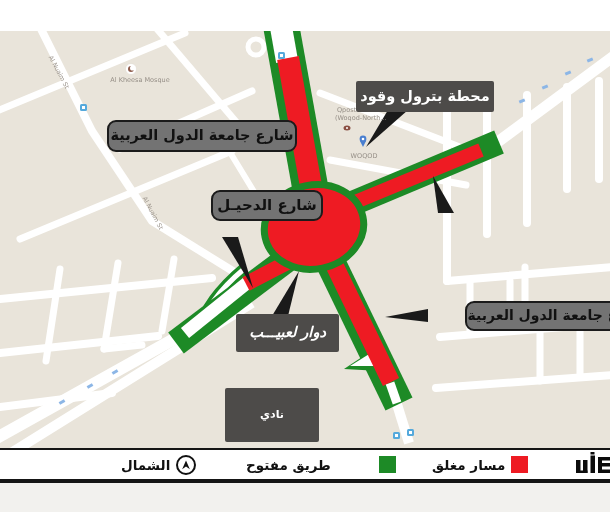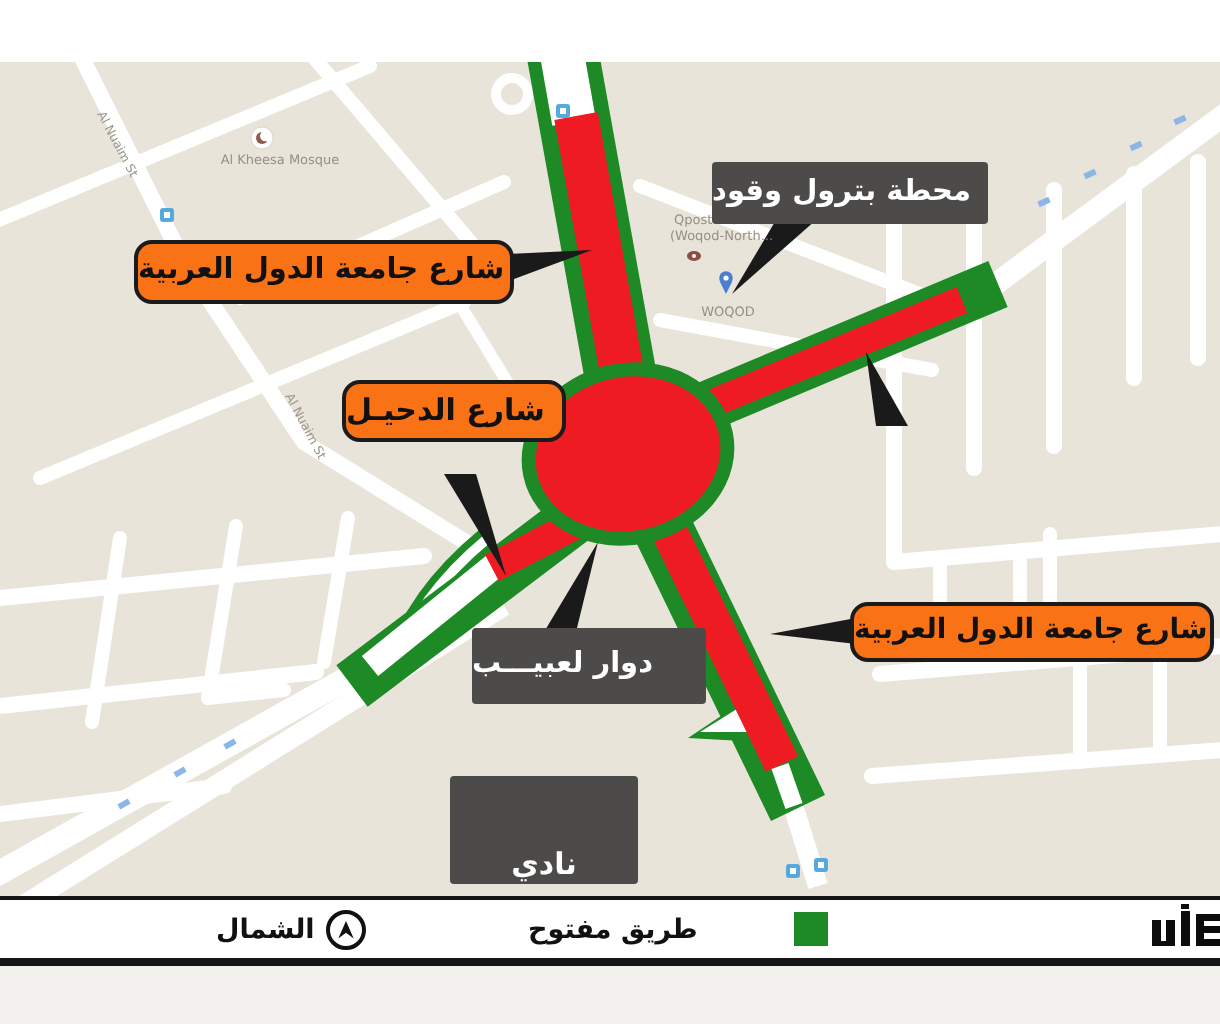--- a/index.html
+++ b/index.html
@@ -5,23 +5,23 @@
   html,body{margin:0;padding:0;background:#fff;}
   .stage{position:relative;width:610px;height:512px;overflow:hidden;background:#fff;
          font-family:"DejaVu Sans",sans-serif;}
   .band-top{position:absolute;left:0;top:0;width:610px;height:31px;background:#ffffff;}
   .map{position:absolute;left:0;top:31px;width:610px;height:417px;background:#e9e4da;overflow:hidden;}
   .map svg{position:absolute;left:0;top:0;}
   svg text.tiny{font-family:"DejaVu Sans",sans-serif;font-size:6.5px;fill:#968f87;}
   svg text.tiny2{font-family:"DejaVu Sans",sans-serif;font-size:6.2px;fill:#9b948c;}
 
   .callout{position:absolute;box-sizing:border-box;direction:rtl;text-align:center;
-           font-weight:bold;color:#111;display:flex;align-items:center;justify-content:flex-end;
+           font-weight:bold;color:#111;display:flex;align-items:center;justify-content:center;
            line-height:1.1;z-index:5;}
-  .callout.white{background:#f97316;border:2.2px solid #1b1b1b;border-radius:9px;}
+  .callout.white{background:#737373;border:2.2px solid #1b1b1b;border-radius:9px;margin-left:40px;}
   .callout.dark{background:#4d4b49;color:#fff;border-radius:2px;}
 
   .legend{position:absolute;left:0;top:448px;width:610px;height:29px;background:#ffffff;
           border-top:2px solid #151515;border-bottom:4px solid #151515;z-index:8;}
   .legend-item{position:absolute;top:0;height:29px;display:flex;align-items:center;gap:6px;
                font-weight:bold;font-size:13.5px;color:#111;direction:ltr;}
   .swatch{display:block;}
   .compass{width:20px;height:20px;border:2px solid #111;border-radius:50%;background:#fff;
            display:flex;align-items:center;justify-content:center;box-sizing:border-box;}
   .band-bottom{position:absolute;left:0;top:483px;width:610px;height:29px;background:#f2f1ee;}
@@ -164,41 +164,47 @@
     </div>
     <div class="callout white" style="left:171px;top:159px;width:112px;height:31px;font-size:15px;">
       <span>شارع الدحيـل</span>
     </div>
     <div class="callout white" style="left:425px;top:270px;width:182px;height:30px;font-size:14px;">
       <span>شارع جامعة الدول العربية</span>
     </div>
     <div class="callout dark" style="left:356px;top:50px;width:138px;height:31px;font-size:14.5px;">
       <span>محطة بترول وقود</span>
     </div>
-    <div class="callout dark" style="left:236px;top:283px;width:117px;height:38px;font-size:14.5px;">
+    <div class="callout dark" style="left:236px;top:283px;width:103px;height:38px;font-size:14.5px;font-style:italic;">
       <span>دوار لعبيـــب</span>
     </div>
-    <div class="callout dark" style="left:225px;top:357px;width:94px;height:54px;font-size:15px;flex-direction:column;line-height:1.35;">
+    <div class="callout dark" style="left:225px;top:357px;width:94px;height:54px;font-size:11px;flex-direction:column;line-height:1.35;">
       <span>نادي</span>
     </div>
   </div>
 
   <div class="legend">
-    <div class="legend-item" style="left:108px;">
+    <div class="legend-item" style="left:121px;">
       <span>الشمال</span>
       <span class="compass">
         <svg width="14" height="14" viewBox="0 0 20 20">
             <path d="M10,3.5 L15.5,16 L10,12 L4.5,16 Z" fill="#111"></path>
           </svg>
       </span>
     </div>
-    <div class="legend-item" style="left:264px;gap:48px;">
+    <div class="legend-item" style="left:246px;gap:48px;">
       <span>طريق مفتوح</span>
       <svg class="swatch" width="17" height="17">
         <rect x="0" y="0" width="17" height="17" fill="#1d8a26"></rect>
+      </svg>
+    </div>
+    <div class="legend-item" style="left:432px;">
+      <span>مسار مغلق</span>
+      <svg class="swatch" width="17" height="17">
+        <rect x="0" y="0" width="17" height="17" fill="#ee1b23"></rect>
       </svg>
     </div>
     <div class="legend-item" style="left:576px;">
       <svg width="60" height="26" viewBox="0 0 60 26" fill="#0c0c0c">
         <rect x="0" y="8" width="4.5" height="13"></rect>
         <rect x="7" y="8" width="4.5" height="13"></rect>
         <rect x="0" y="18.5" width="11.5" height="2.5"></rect>
         <rect x="14.5" y="3.5" width="4.5" height="17.5"></rect>
         <rect x="14.5" y="0" width="4" height="2.5"></rect>
         <rect x="22" y="5" width="4" height="16"></rect>

